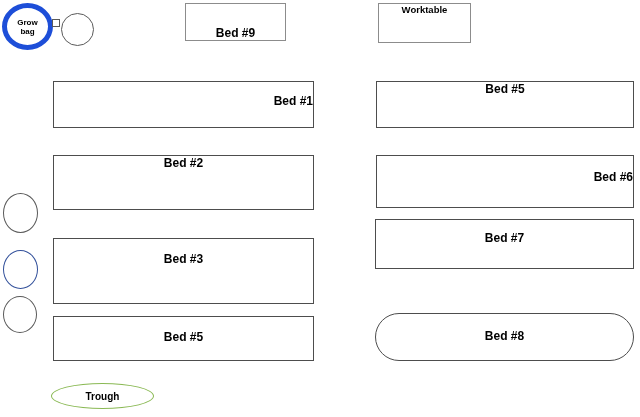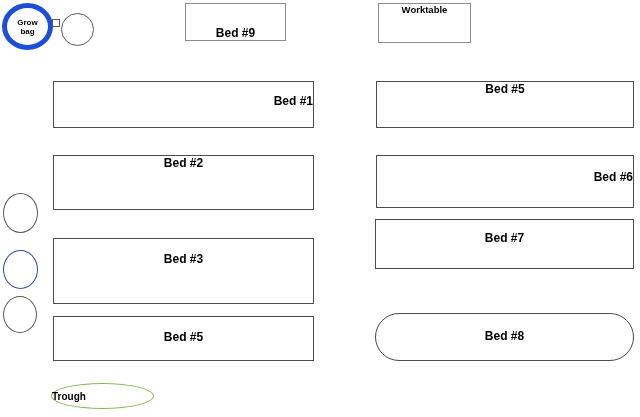--- a/index.html
+++ b/index.html
@@ -67,20 +67,21 @@
   }
   .planter-blue {
     border-color: #33519b;
   }
   
   .trough {
     border: 1.5px solid #8ab954;
     border-radius: 50%;
     display: flex;
     align-items: center;
+    justify-content: center;
     font-weight: bold;
     font-size: 10px;
     color: #000000;
   }
   .bed-label { display: block; }
 </style>
 </head>
 <body>
 
 <div class="canvas">

